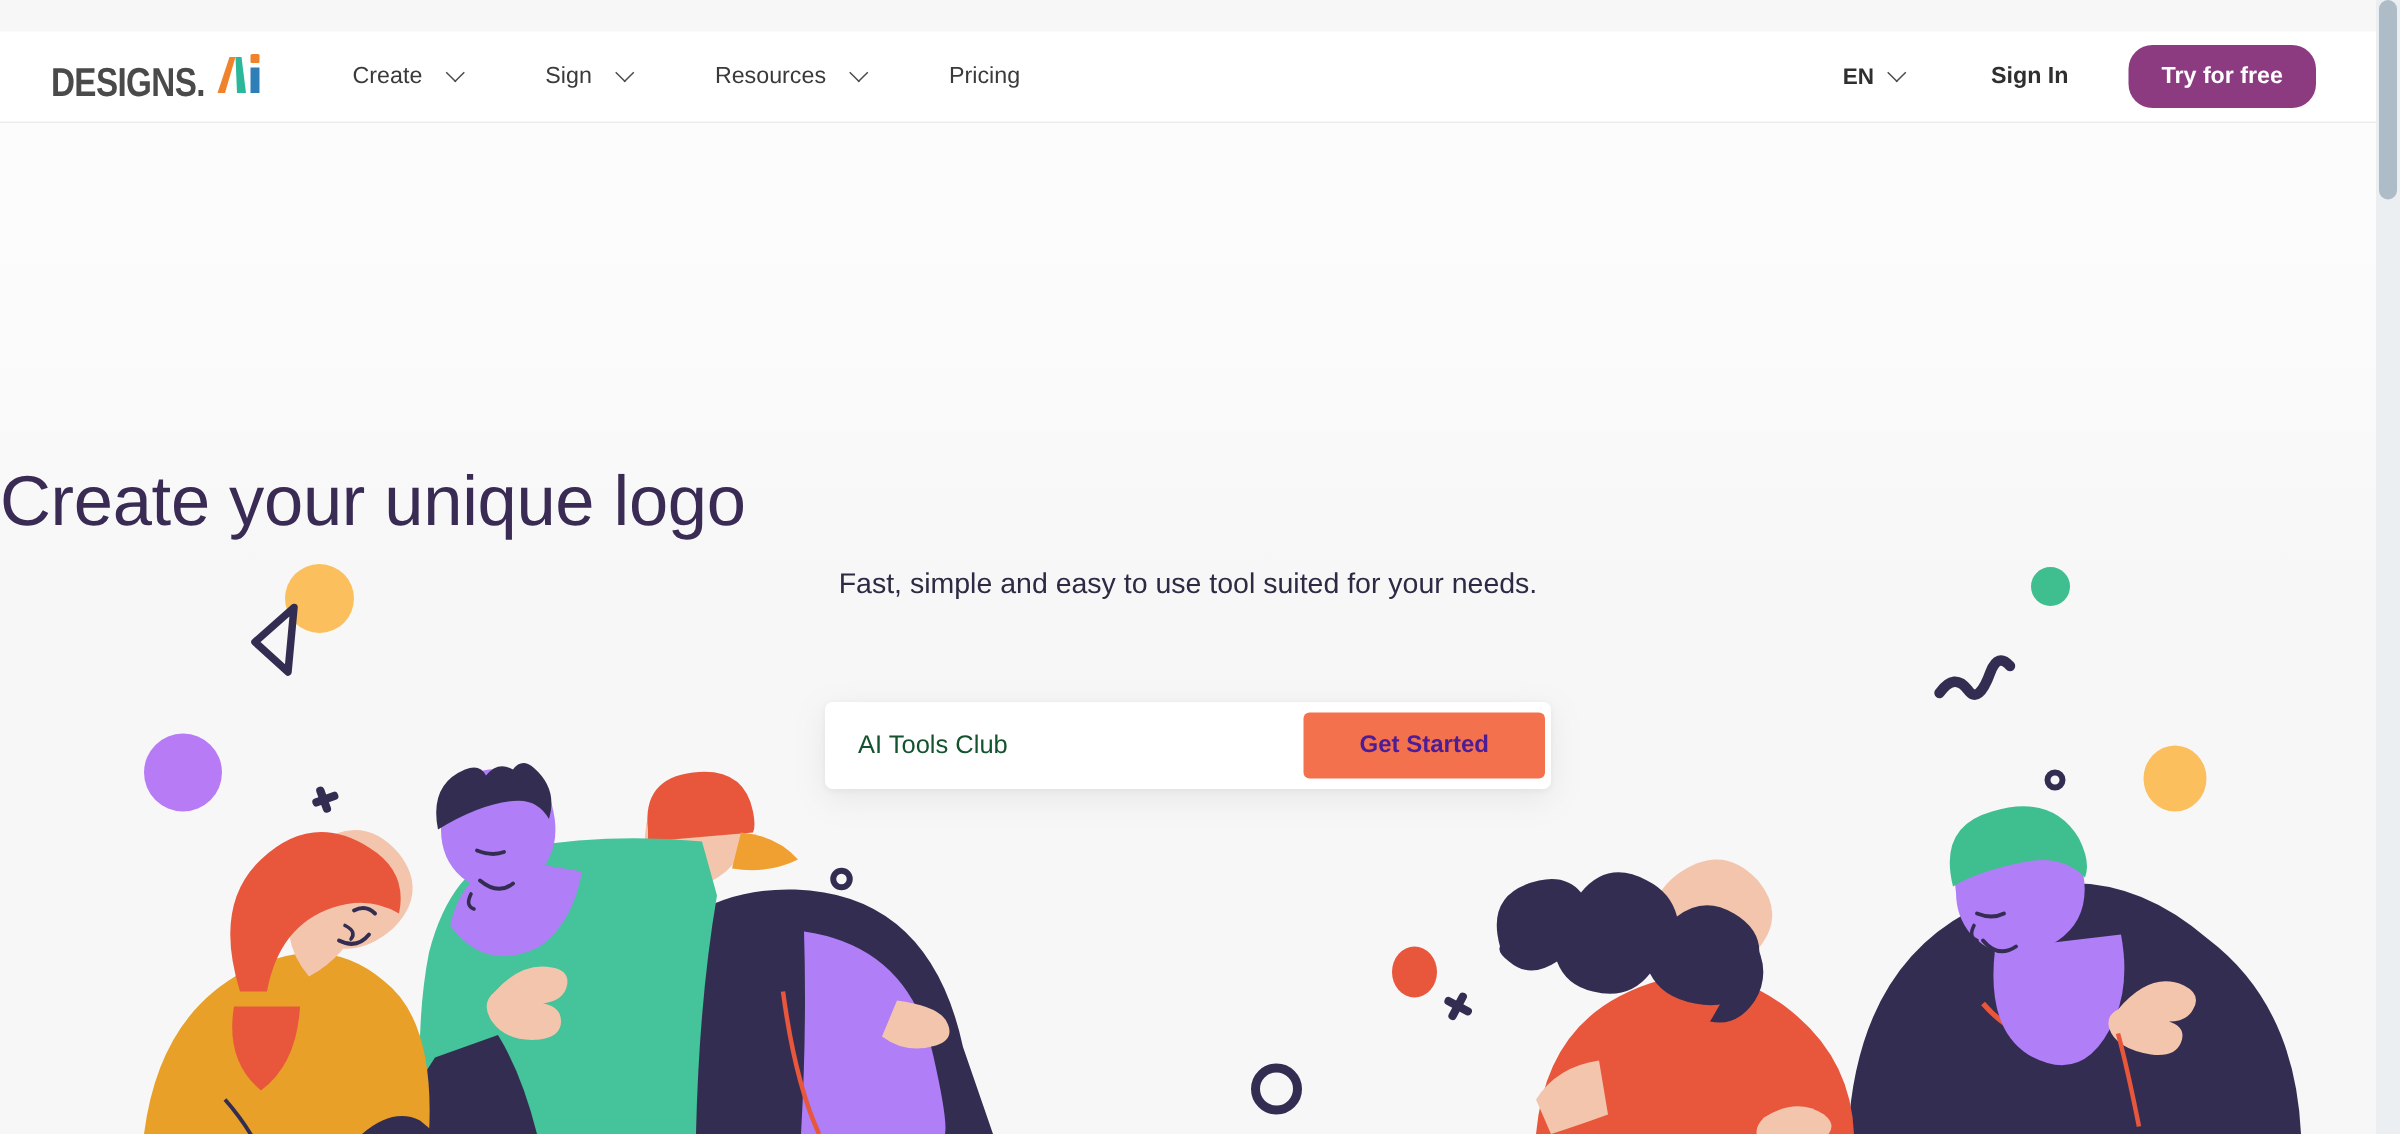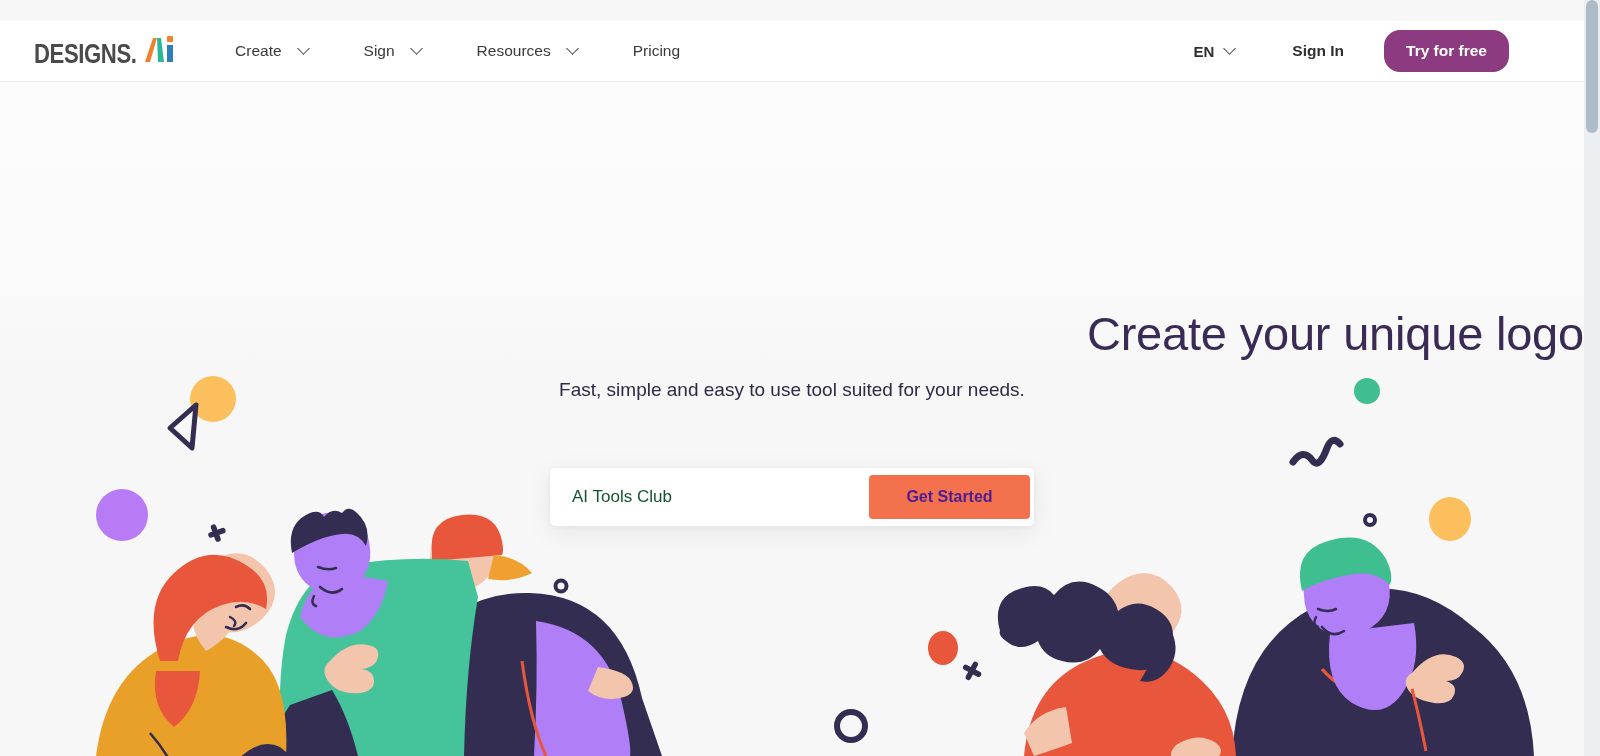--- a/index.html
+++ b/index.html
@@ -80,21 +80,21 @@
     width: 9px; height: 9px;
     border-right: 1.7px solid #4a4a4a;
     border-bottom: 1.7px solid #4a4a4a;
     transform: translateY(-3px) rotate(45deg);
   }
 
   .header-right {
     margin-left: auto;
     display: flex;
     align-items: center;
-    padding-right: 75px;
+    padding-right: 40px;
   }
   .lang {
     display: flex;
     align-items: center;
     gap: 11px;
     font-size: 15px;
     font-weight: bold;
     color: #2f2f2f;
     cursor: pointer;
     padding: 0 18px;
@@ -127,21 +127,21 @@
     width: 1584px;
     height: 695px;
     background: linear-gradient(#fcfcfc 0%, #fbfbfb 22%, #f7f7f7 46%, #f7f7f7 100%);
     overflow: hidden;
   }
 
   .hero-title {
     position: absolute;
     top: 245px;
     width: 100%;
-    text-align: right;
+    text-align: left;
     font-size: 47px;
     font-weight: normal;
     color: #3a2b55;
     letter-spacing: -0.2px;
     z-index: 20;
   }
   .hero-sub {
     position: absolute;
     top: 318px;
     width: 100%;

